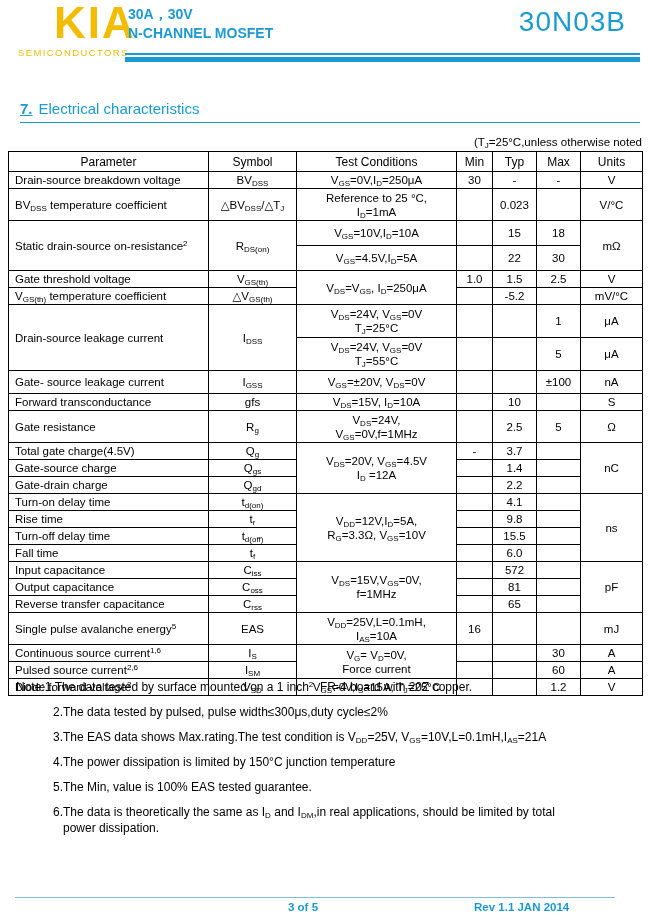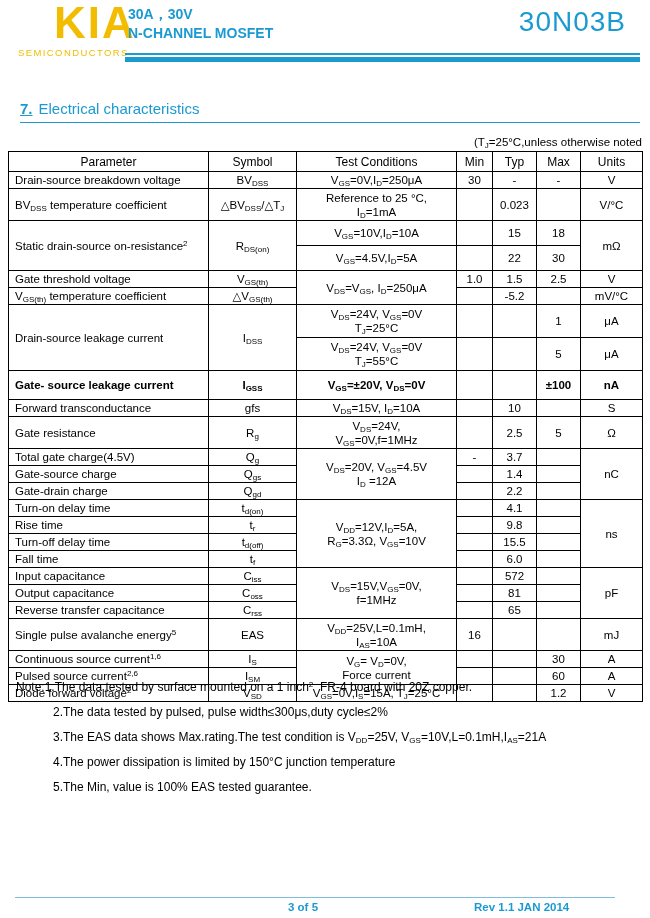--- a/index.html
+++ b/index.html
@@ -159,21 +159,21 @@
           <td>μA</td>
         </tr>
         <tr style="height: 33px;">
           <td>V<sub>DS</sub>=24V, V<sub>GS</sub>=0V
 T<sub>J</sub>=55°C</td>
           <td></td>
           <td></td>
           <td>5</td>
           <td>μA</td>
         </tr>
-        <tr style="height: 29px; font-weight: bold;">
+        <tr style="height: 23px;">
           <td class="left">Gate- source leakage current</td>
           <td>I<sub>GSS</sub></td>
           <td>V<sub>GS</sub>=±20V, V<sub>DS</sub>=0V</td>
           <td></td>
           <td></td>
           <td>±100</td>
           <td>nA</td>
         </tr>
         <tr style="height: 16px;">
           <td class="left">Forward transconductance</td>
@@ -312,19 +312,21 @@
         </tr>
       </tbody>
   </table>
 
   <div class="notes">
       <div class="note-line">Note:1.The data tested by surface mounted on a 1 inch<sup>2</sup>  FR-4 board with 20Z copper.</div>
       <div class="note-line indent">2.The data tested by pulsed, pulse width≤300μs,duty cycle≤2%</div>
       <div class="note-line indent">3.The EAS data shows Max.rating.The test condition is V<sub>DD</sub>=25V, V<sub>GS</sub>=10V,L=0.1mH,I<sub>AS</sub>=21A</div>
       <div class="note-line indent">4.The power dissipation is limited by 150°C junction temperature</div>
       <div class="note-line indent">5.The Min, value is 100% EAS tested guarantee.</div>
+      <div class="note-line indent">6.The data is theoretically the same as I<sub>D</sub> and I<sub>DM</sub>,in real applications, should be limited by total
+   power dissipation.</div>
     </div>
 
   <div class="footer-rule"></div>
   <div class="page-number">3 of 5</div>
   <div class="revision">Rev 1.1 JAN 2014</div>
 
 </div>
 
 </body></html>

